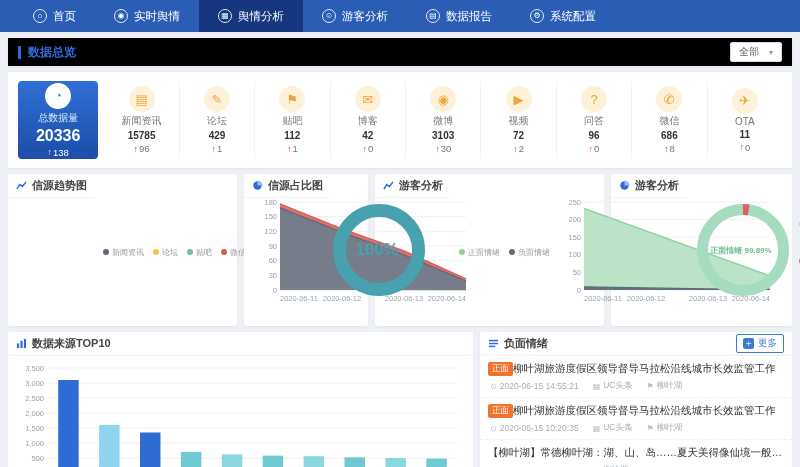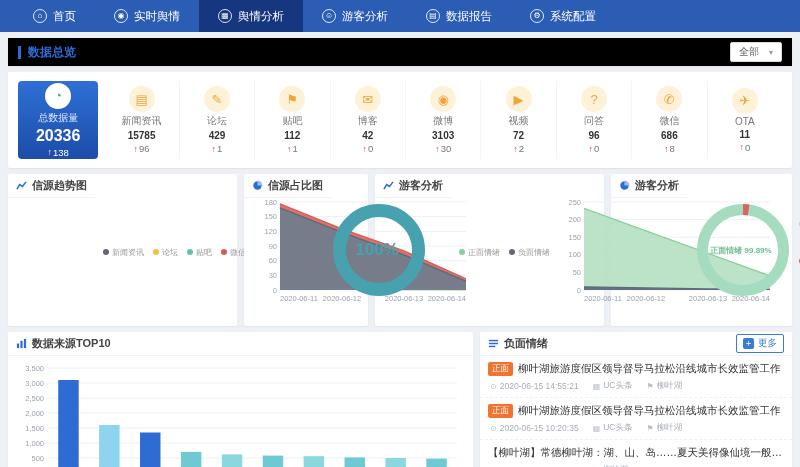--- a/index.html
+++ b/index.html
@@ -65,21 +65,21 @@
   
   .bottom-row{display:flex;gap:7px;margin:0 8px;height:160px}
   .p-top10{width:465px;flex:none;display:flex;flex-direction:column}
   .p-latest{flex:1;display:flex;flex-direction:column;min-width:0}
   .more-btn{margin-left:auto;display:flex;align-items:center;gap:4px;border:1px solid #3a7bd5;
     color:#3a7bd5;background:#fff;font-size:9.5px;padding:2px 6px;border-radius:2px;cursor:pointer;font-weight:normal}
   .plus{background:#3a7bd5;color:#fff;width:11px;height:11px;line-height:11px;text-align:center;
     border-radius:2px;font-size:9px;display:inline-block}
   .news-list{flex:1;overflow:hidden}
   .news-item{padding:6px 8px 5px;border-bottom:1px dashed #eceff3;cursor:pointer}
-  .n-title{display:flex;align-items:center;gap:5px;font-size:10.5px;color:#333;white-space:nowrap;overflow:hidden}
+  .n-title{display:flex;align-items:center;font-size:10.5px;color:#333;white-space:nowrap;overflow:hidden}
   .badge{background:#f0742f;color:#fff;font-size:8.5px;padding:1px 4px;border-radius:2px;flex:none}
   .n-text{overflow:hidden;text-overflow:ellipsis}
   .n-meta{display:flex;gap:14px;font-size:8.5px;color:#a7adb7;margin-top:4px;padding-left:2px}
   .m{display:flex;align-items:center;gap:3px;white-space:nowrap}
   .m i{font-style:normal;font-size:8px;color:#b9bfca}
 </style>
 </head>
 <body>
 
 <div class="app">

